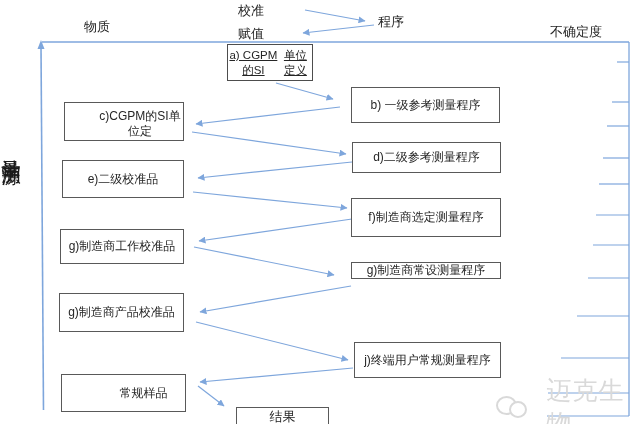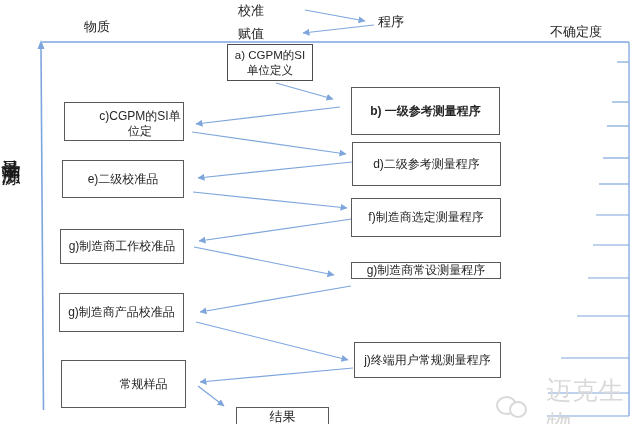--- a/index.html
+++ b/index.html
@@ -11,21 +11,21 @@
   html,body{margin:0;padding:0;}
   body{font-family:"Liberation Sans","DejaVu Sans",sans-serif;background:#fff;}
   .stage{position:relative;width:640px;height:424px;background:#ffffff;overflow:hidden;}
   .lines{position:absolute;left:0;top:0;width:640px;height:424px;}
   .node{
     position:absolute;border:1px solid var(--box-border);background:#ffffff;
     color:var(--text);display:flex;align-items:center;justify-content:center;
     text-align:center;font-size:12px;line-height:1.25;box-sizing:border-box;
   }
   .node.top-align{align-items:flex-start;padding-top:6px;padding-left:32px;}
-  .node.two-line{flex-direction:column;font-size:11.5px;}
+  .node.two-line{flex-direction:row;font-size:11.5px;text-decoration:underline;}
   .lbl{position:absolute;color:var(--text);font-size:13px;white-space:nowrap;}
   .vlabel{
     position:absolute;left:2px;top:144px;color:#1a1a1a;font-size:19px;
     writing-mode:vertical-rl;text-orientation:upright;letter-spacing:2px;line-height:1;
   }
   .watermark{
     position:absolute;left:496px;top:374px;display:flex;align-items:center;gap:20px;
     color:var(--watermark);font-size:25px;letter-spacing:1px;pointer-events:none;
   }
   .wechat-logo{width:34px;height:30px;position:relative;}
@@ -97,25 +97,25 @@
   </div>
 
   <div class="node top-align" style="left:64px;top:102px;width:120px;height:39px;">c)CGPM的SI单位定</div>
 
   <div class="node" style="left:62px;top:160px;width:122px;height:38px;">e)二级校准品</div>
 
   <div class="node" style="left:60px;top:229px;width:124px;height:35px;">g)制造商工作校准品</div>
 
   <div class="node" style="left:59px;top:293px;width:125px;height:39px;">g)制造商产品校准品</div>
 
-  <div class="node" style="left:61px;top:360px;width:125px;height:48px;padding-left:40px;">常规样品</div>
+  <div class="node" style="left:61px;top:374px;width:125px;height:38px;padding-left:40px;">常规样品</div>
 
-  <div class="node" style="left:351px;top:87px;width:149px;height:48px;font-weight:bold;">b) 一级参考测量程序</div>
+  <div class="node" style="left:351px;top:87px;width:149px;height:36px;">b) 一级参考测量程序</div>
 
-  <div class="node" style="left:352px;top:142px;width:149px;height:44px;">d)二级参考测量程序</div>
+  <div class="node" style="left:352px;top:142px;width:149px;height:31px;">d)二级参考测量程序</div>
 
   <div class="node" style="left:351px;top:198px;width:150px;height:39px;">f)制造商选定测量程序</div>
 
   <div class="node" style="left:351px;top:262px;width:150px;height:17px;">g)制造商常设测量程序</div>
 
   <div class="node" style="left:354px;top:342px;width:147px;height:36px;">j)终端用户常规测量程序</div>
 
   <div class="node" style="left:236px;top:399px;width:93px;height:21px;font-size:13px;margin-top:8px;">结果</div>
 
   <div class="watermark">

